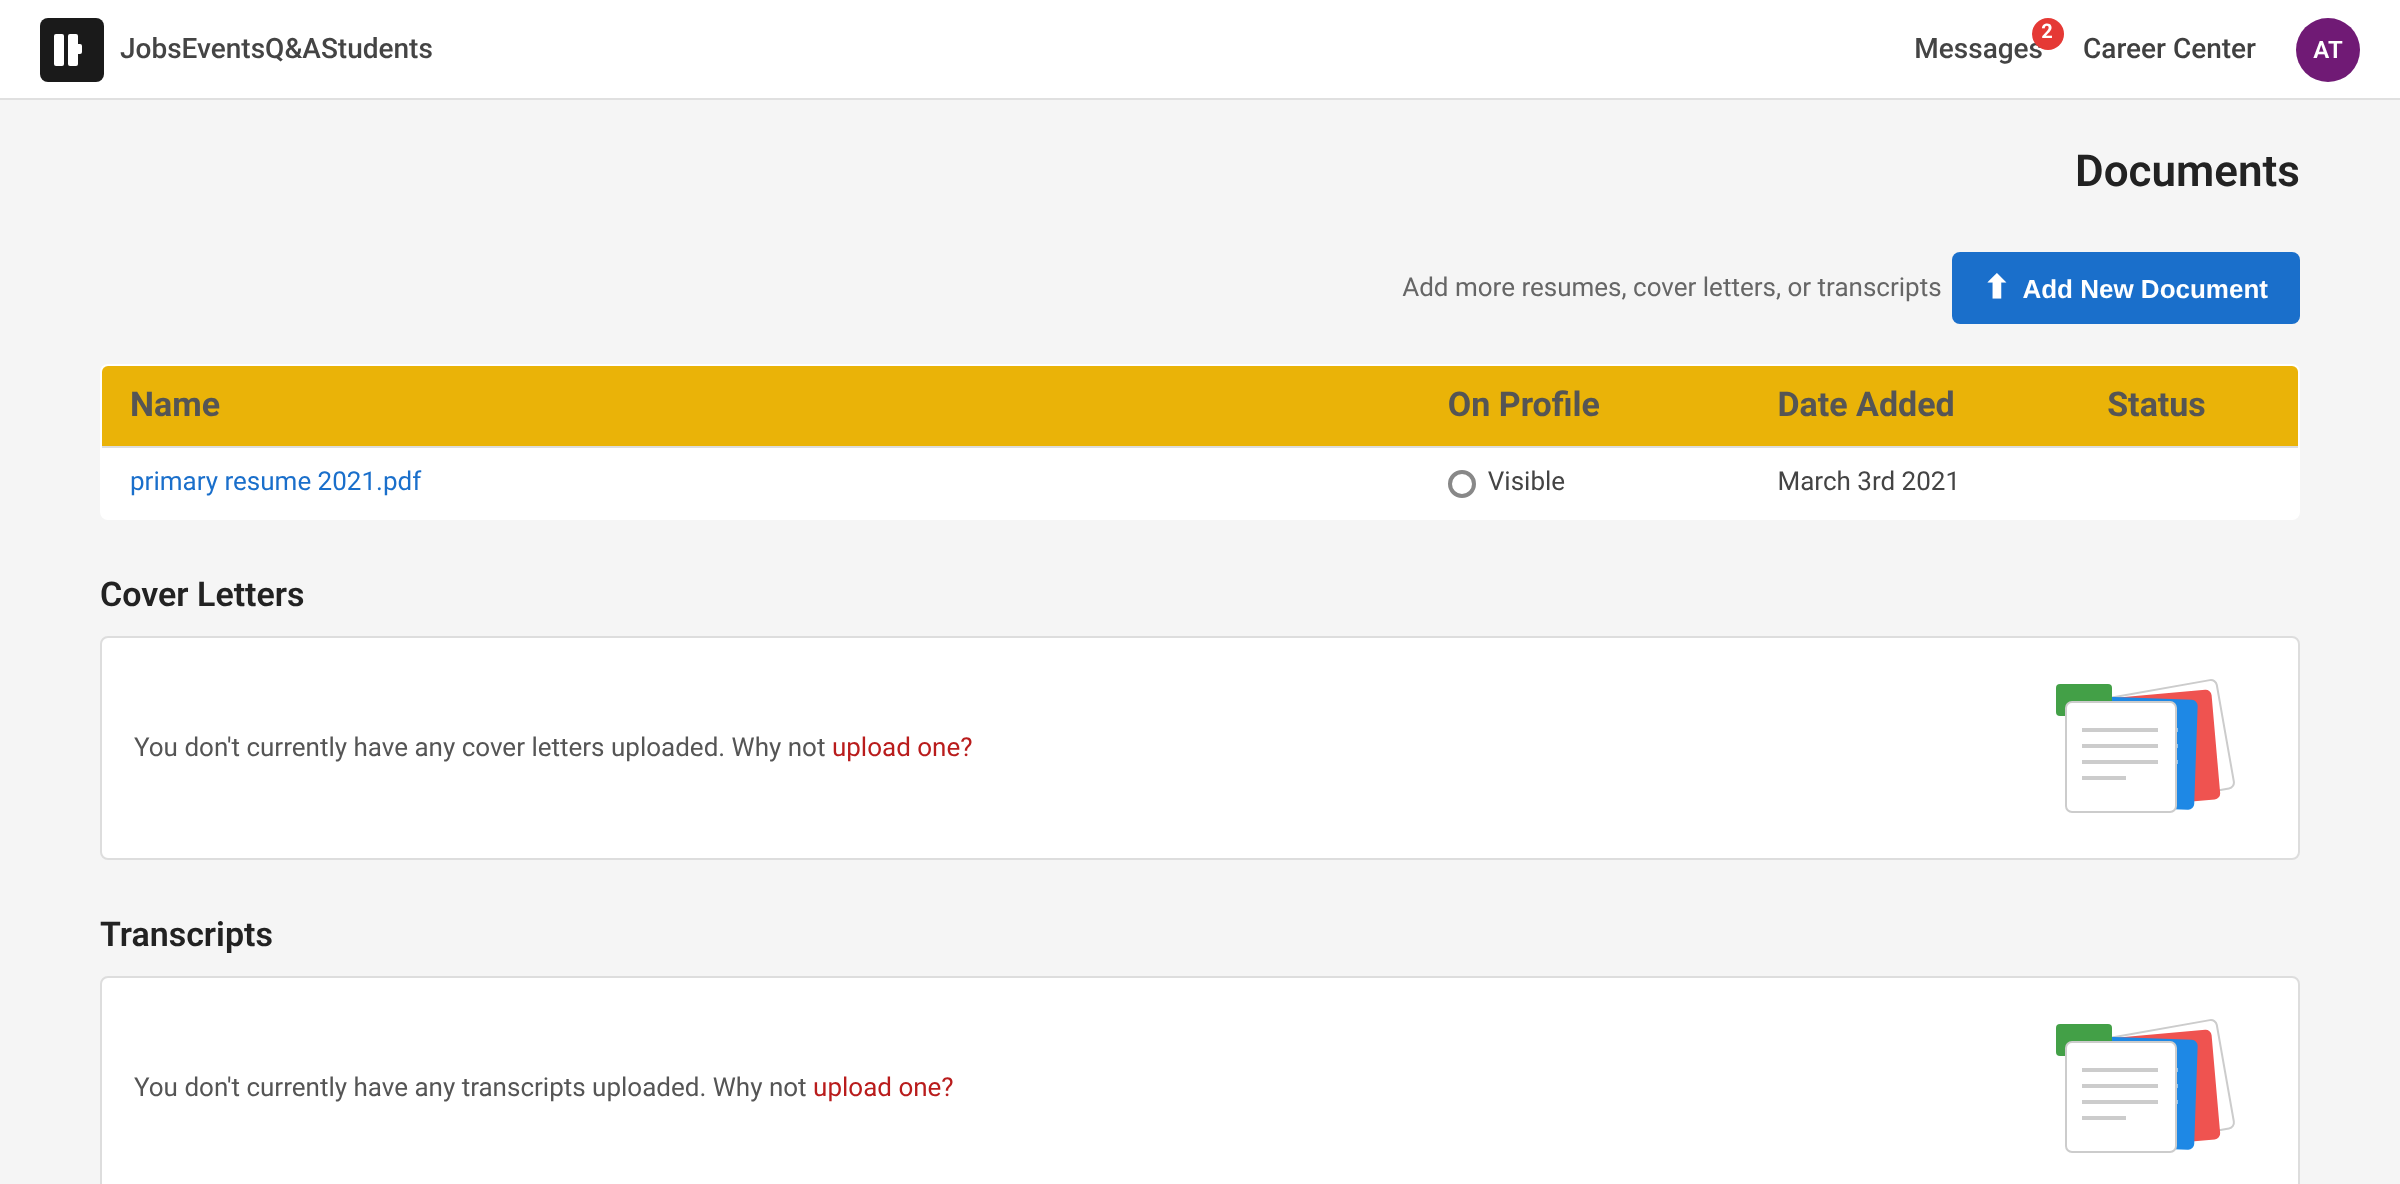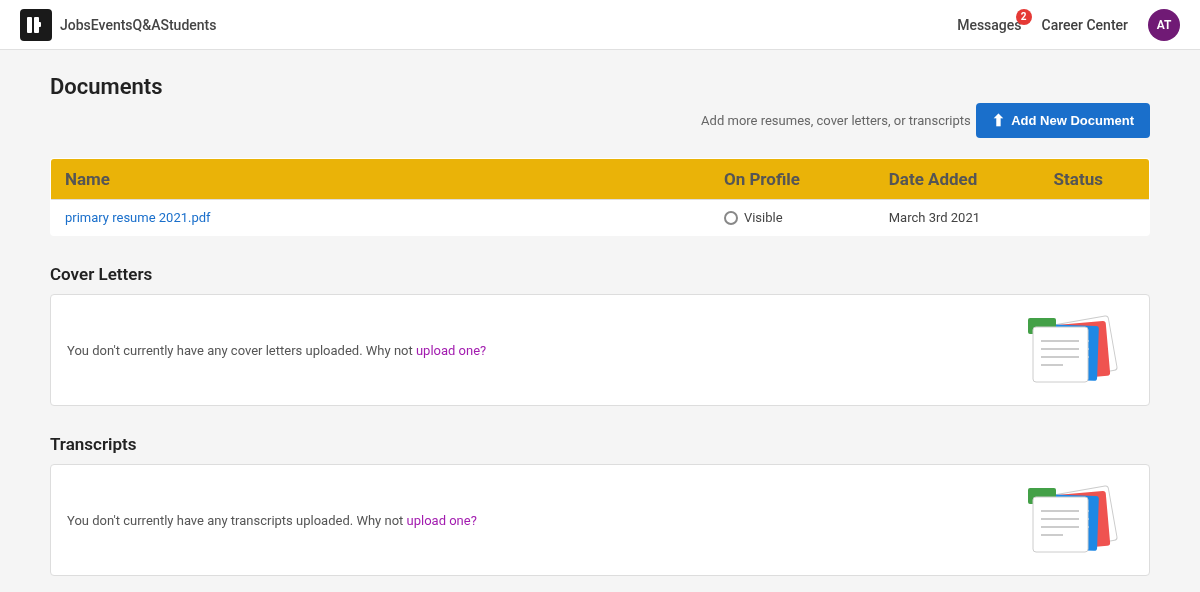--- a/index.html
+++ b/index.html
@@ -31,21 +31,21 @@
     .career-center-link { color: #404040; font-size: 14px; font-weight: 500; cursor: pointer; }
     .avatar {
       width: 32px; height: 32px; border-radius: 50%;
       background: #701a75; color: #fff;
       display: flex; align-items: center; justify-content: center;
       font-size: 12px; font-weight: 600; cursor: pointer;
     }
 
     
     .page { max-width: 1140px; margin: 0 auto; padding: 24px 20px; }
-    .page-title { font-size: 22px; font-weight: 600; margin-bottom: 4px; color: #222; }
+    .page-title { font-size: 22px; font-weight: 600; margin-bottom: 27px; color: #222; text-align: right; }
 
     
     .top-action-row {
       display: flex; align-items: center; justify-content: flex-end;
       gap: 5px; margin-bottom: 20px;
     }
     .action-hint { color: #666; font-size: 13px; }
 
     .add-btn {
       background: #1a6fcb; color: #fff; border: none; border-radius: 4px;
@@ -83,21 +83,21 @@
     .col-status { width: 10%; }
 
     
     .empty-box {
       background: #fff; border: 1px solid #ddd; border-radius: 4px;
       padding: 20px 16px;
       display: flex; align-items: center; justify-content: space-between;
       overflow: hidden; position: relative; min-height: 80px;
     }
     .empty-text { color: #555; font-size: 13px; flex: 1; }
-    .empty-link { color: #a21caf; text-decoration: none; cursor: pointer; }
+    .empty-link { color: #b91c1c; text-decoration: none; cursor: pointer; }
 
     
     .doc-pile {
       width: 160px; height: 70px;
       position: relative; flex-shrink: 0; margin-left: 20px;
       overflow: hidden;
     }
     .doc-pile svg { width: 100%; height: 100%; }
   </style>
 </head>

